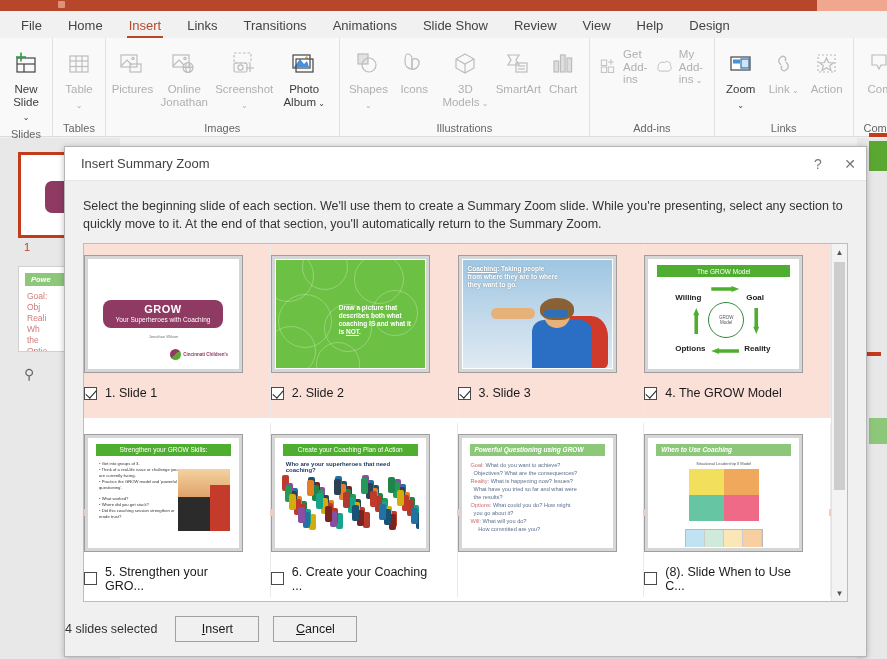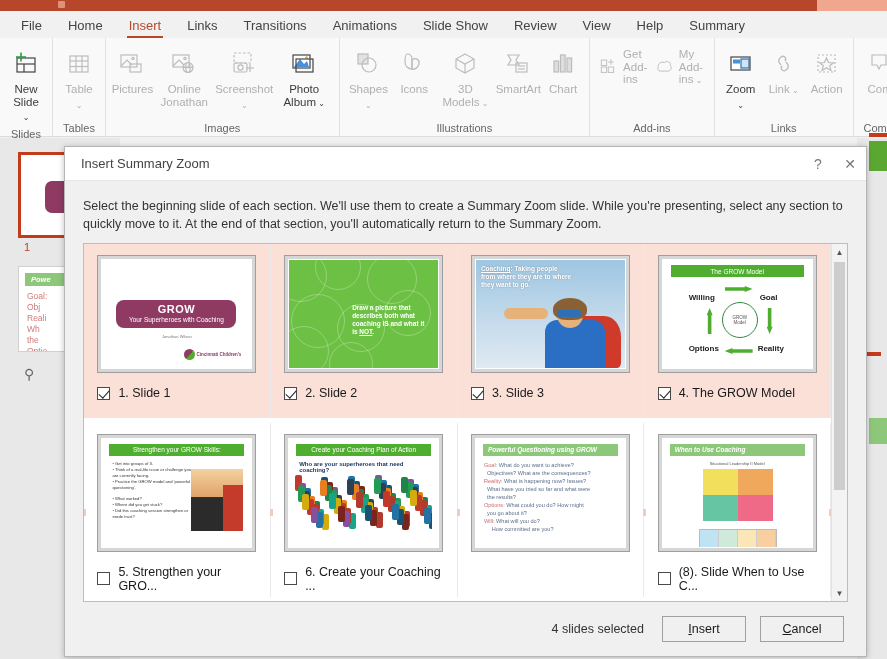--- a/index.html
+++ b/index.html
@@ -92,21 +92,21 @@
 
   .dlg-instr { padding:16px 18px 10px 18px; font-size:12.5px; line-height:18px; color:#333; }
 
   .listbox {
     position:absolute; left:18px; top:96px; right:18px; bottom:54px;
     background:#fff; border:1px solid #bdbdbd; overflow:hidden;
   }
   .grid { position:absolute; left:0; top:0; right:16px; bottom:0; display:flex; flex-wrap:wrap; }
   .cell {
     width:25%; height:174px; position:relative;
-    display:flex; flex-direction:column; align-items:center;
+    display:flex; flex-direction:column; 
     padding-top:11px; border-right:1px solid #eaeaea;
   }
   .cell.sel { background:#fbe0d8; }
   .cell .slide {
     width:159px; height:118px; background:#fff;
     border:1px solid #9e9e9e; outline:3px solid #d6d6d6; outline-offset:-4px;
     position:relative; overflow:hidden;
   }
   .cell .lbl { display:flex; align-items:center; gap:8px; margin-top:13px;
                width:159px; font-size:12.5px; color:#1a1a1a; }
@@ -120,21 +120,21 @@
   .sectmark.r { left:auto; right:-2px; }
 
   
   .vsb { position:absolute; right:0; top:0; width:16px; bottom:0; background:#f3f3f3; border-left:1px solid #e2e2e2; }
   .vsb .arw { height:16px; display:flex; align-items:center; justify-content:center;
               font-size:8px; color:#555; }
   .vsb .arw.bot { position:absolute; bottom:0; left:0; right:0; }
   .vsb .thumb { position:absolute; left:2px; right:2px; top:18px; height:228px; background:#cdcdcd; }
 
   .dlg-footer { position:absolute; left:0; right:0; bottom:0; height:54px;
-                display:flex; align-items:center; justify-content:flex-end;
+                display:flex; align-items:center; justify-content:flex-start;
                 gap:14px; padding-right:22px; }
   .selcount { font-size:12.5px; color:#333; margin-right:4px; }
   .pbtn { width:84px; height:26px; background:#f0f0f0; border:1px solid #a0a0a0;
           font-size:12.5px; color:#1a1a1a; display:flex; align-items:center;
           justify-content:center; cursor:default; }
   .pbtn u { text-decoration:underline; }
 
   
   .s-inner { position:absolute; left:4px; top:4px; right:4px; bottom:4px; overflow:hidden; }
   .s1 { background:#fff; }
@@ -230,21 +230,21 @@
         <div class="tab">File</div>
         <div class="tab">Home</div>
         <div class="tab active">Insert</div>
         <div class="tab">Links</div>
         <div class="tab">Transitions</div>
         <div class="tab">Animations</div>
         <div class="tab">Slide Show</div>
         <div class="tab">Review</div>
         <div class="tab">View</div>
         <div class="tab">Help</div>
-        <div class="tab">Summary</div>
+        <div class="tab">Design</div>
       </div>
   </div>
 
   <div class="ribbon">
     <div class="rgroups" id="rgroups">
         <div class="rgroup">
           <div class="rgroup-items">
             <div class="ritem">
               <span class="glyph">
                 <svg width="26" height="26" viewBox="0 0 26 26" fill="none" stroke="#444" stroke-width="1.2">

